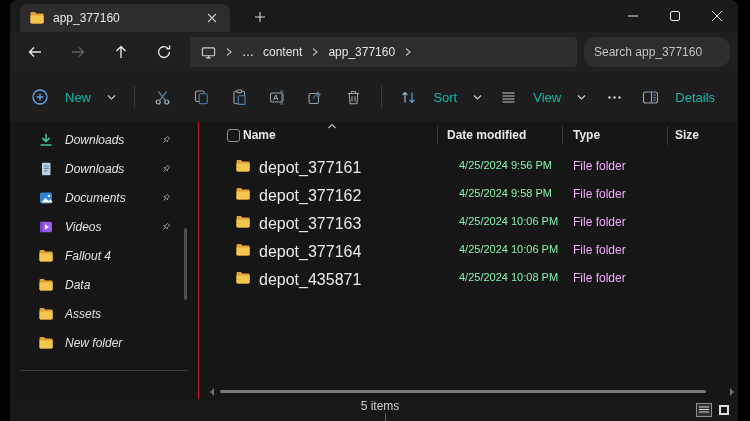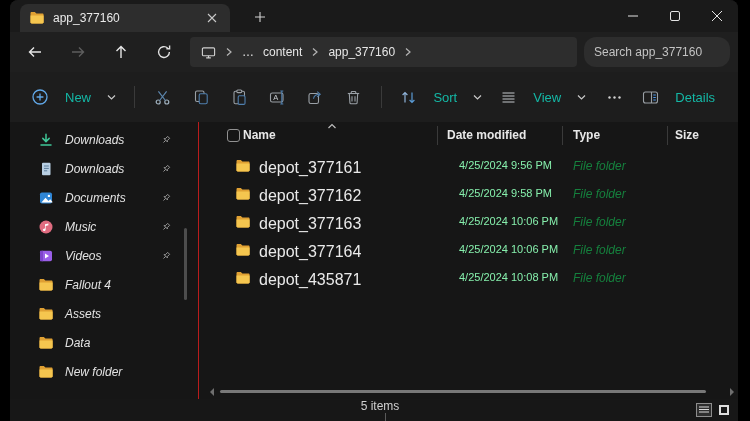--- a/index.html
+++ b/index.html
@@ -71,21 +71,21 @@
   .hdr-type { position:absolute; left:366px; top:6px; }
   .hdr-size { position:absolute; left:468px; top:6px; }
   .hdr-sep { position:absolute; top:4px; width:1px; height:19px; background:#3a3a3a; }
   .sep1 { left:230px; } .sep2 { left:355px; } .sep3 { left:460px; }
 
   .rows { position:absolute; left:0; top:30px; right:0; }
   .file-row { position:relative; height:28px; border-radius:3px; }
   .f-icon { position:absolute; left:28px; top:6px; }
   .f-name { position:absolute; left:52px; top:7px; color:#eaeaea; font-size:16px; }
   .f-date { position:absolute; left:252px; top:7px; color:#86efac; font-size:11px; }
-  .f-type { position:absolute; left:366px; top:7px; color:#15803d; font-size:12px;font-style:italic; }
+  .f-type { position:absolute; left:366px; top:7px; color:#f0abfc; font-size:12px; }
 
   .h-scrollbar { position:absolute; left:3px; right:4px; bottom:2px; height:10px; }
   .hs-thumb { position:absolute; left:10px; right:28px; top:3px; height:3px; background:#787878; border-radius:2px; }
   .hs-left { position:absolute; left:0; top:1px; width:0; height:0;
              border:4px solid transparent; border-right-color:#6f6f6f; border-left-width:0; }
   .hs-right { position:absolute; right:0; top:1px; width:0; height:0;
               border:4px solid transparent; border-left-color:#6f6f6f; border-right-width:0; }
 
   
   .statusbar { position:absolute; left:0; right:0; bottom:0; height:22px; background:#171717;
@@ -354,37 +354,20 @@
                 <g transform="rotate(45 8 8)" stroke="#9e9e9e" stroke-width="1.2">
                   <path d="M6.2 3h3.6v4.2l1.3 1.3H4.9l1.3-1.3z"></path>
                   <path d="M8 8.7v4"></path>
                 </g>
               </svg>
         </span>
       </div>
       <div class="side-item">
         <span>
           <svg width="16" height="16" viewBox="0 0 16 16">
-                <circle cx="8" cy="8" r="6.5" fill="#e06c80"></circle>
-                <path d="M10.4 4.4l-3.4.9v4.4c-.3-.1-.7-.12-1.05 0-.8.24-1.3.95-1.1 1.6.2.64 1 .97 1.75.74.64-.2 1.05-.72 1.05-1.27V7.1l2.75-.74z" fill="#fff"></path>
-              </svg>
-        </span>
-        <span class="side-label">Music</span>
-        <span class="side-pin">
-          <svg width="12" height="12" viewBox="0 0 16 16" fill="none">
-                <g transform="rotate(45 8 8)" stroke="#9e9e9e" stroke-width="1.2">
-                  <path d="M6.2 3h3.6v4.2l1.3 1.3H4.9l1.3-1.3z"></path>
-                  <path d="M8 8.7v4"></path>
-                </g>
-              </svg>
-        </span>
-      </div>
-      <div class="side-item">
-        <span>
-          <svg width="16" height="16" viewBox="0 0 16 16">
                 <rect x="2" y="2.8" width="12" height="10.4" rx="1.8" fill="#9a5fe8"></rect>
                 <rect x="2" y="2.8" width="3" height="10.4" fill="#7e45cc"></rect>
                 <path d="M7 5.6v4.8l4-2.4z" fill="#fff"></path>
               </svg>
         </span>
         <span class="side-label">Videos</span>
         <span class="side-pin">
           <svg width="12" height="12" viewBox="0 0 16 16" fill="none">
                 <g transform="rotate(45 8 8)" stroke="#9e9e9e" stroke-width="1.2">
                   <path d="M6.2 3h3.6v4.2l1.3 1.3H4.9l1.3-1.3z"></path>
@@ -402,30 +385,30 @@
         </span>
         <span class="side-label">Fallout 4</span>
       </div>
       <div class="side-item">
         <span>
           <svg width="16" height="16" viewBox="0 0 16 16">
                 <path fill="#dfa033" d="M1.5 3.2c0-.7.5-1.2 1.2-1.2h3.1l1.6 1.6h6c.7 0 1.2.5 1.2 1.2v7.4c0 .7-.5 1.2-1.2 1.2H2.7c-.7 0-1.2-.5-1.2-1.2V3.2z"></path>
                 <path fill="#f5c64f" d="M1.5 5.4h13.1v6.8c0 .7-.5 1.2-1.2 1.2H2.7c-.7 0-1.2-.5-1.2-1.2V5.4z"></path>
               </svg>
         </span>
-        <span class="side-label">Assets</span>
+        <span class="side-label">Data</span>
       </div>
       <div class="side-item">
         <span>
           <svg width="16" height="16" viewBox="0 0 16 16">
                 <path fill="#dfa033" d="M1.5 3.2c0-.7.5-1.2 1.2-1.2h3.1l1.6 1.6h6c.7 0 1.2.5 1.2 1.2v7.4c0 .7-.5 1.2-1.2 1.2H2.7c-.7 0-1.2-.5-1.2-1.2V3.2z"></path>
                 <path fill="#f5c64f" d="M1.5 5.4h13.1v6.8c0 .7-.5 1.2-1.2 1.2H2.7c-.7 0-1.2-.5-1.2-1.2V5.4z"></path>
               </svg>
         </span>
-        <span class="side-label">Data</span>
+        <span class="side-label">Assets</span>
       </div>
       <div class="side-item">
         <span>
           <svg width="16" height="16" viewBox="0 0 16 16">
                 <path fill="#dfa033" d="M1.5 3.2c0-.7.5-1.2 1.2-1.2h3.1l1.6 1.6h6c.7 0 1.2.5 1.2 1.2v7.4c0 .7-.5 1.2-1.2 1.2H2.7c-.7 0-1.2-.5-1.2-1.2V3.2z"></path>
                 <path fill="#f5c64f" d="M1.5 5.4h13.1v6.8c0 .7-.5 1.2-1.2 1.2H2.7c-.7 0-1.2-.5-1.2-1.2V5.4z"></path>
               </svg>
         </span>
         <span class="side-label">New folder</span>
       </div>

